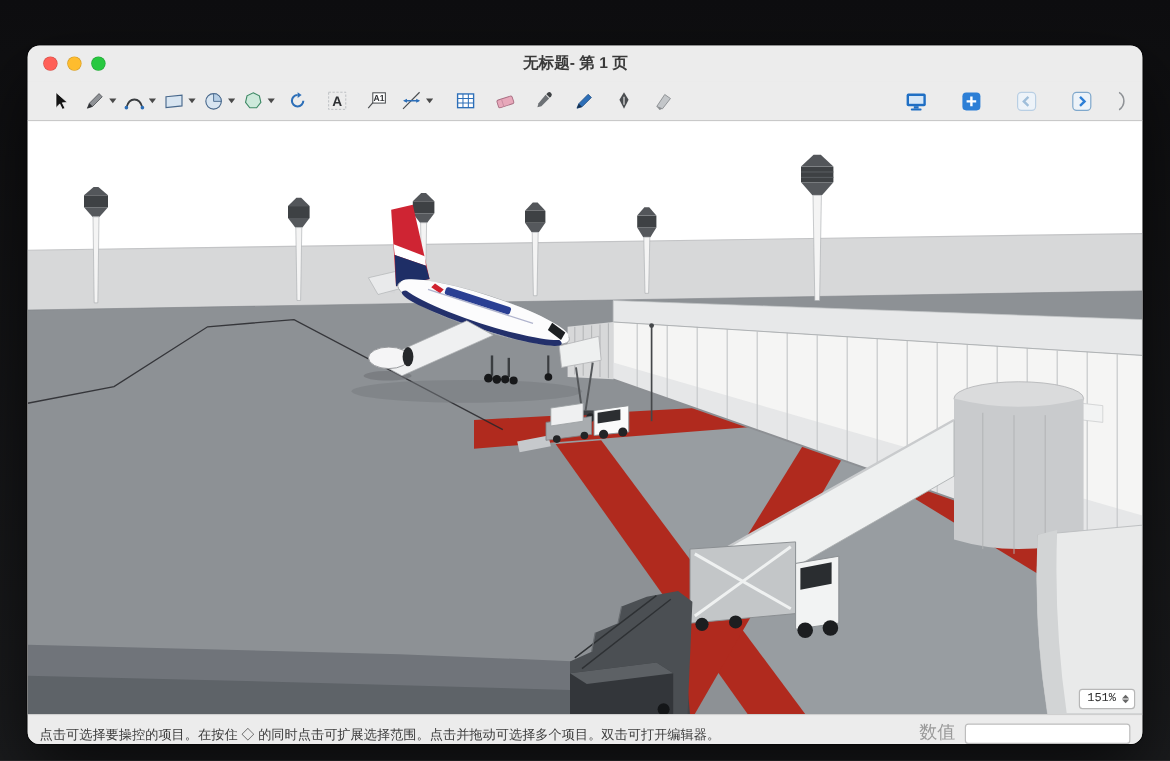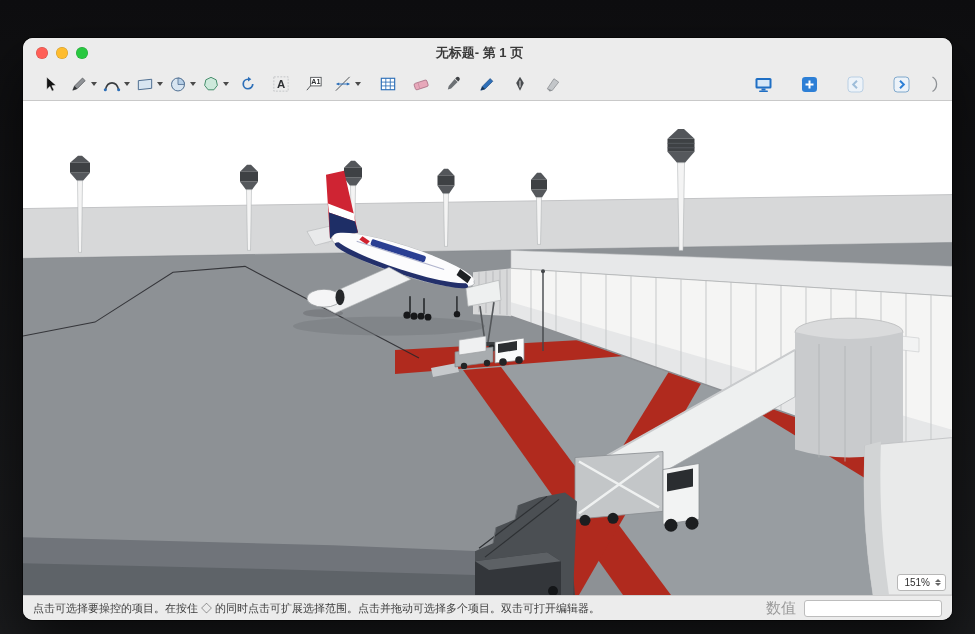--- a/index.html
+++ b/index.html
@@ -24,26 +24,26 @@
          border-top:4px solid #4a4a4a;margin-left:2px;}
   .grp{margin-left:8px}
   .tools-right{margin-left:auto;display:flex;align-items:center;gap:13px;}
   .clip-icon{width:8px;height:20px;overflow:hidden}
   
   .canvas{position:relative;flex:1 1 auto;background:#ffffff;border-top:1px solid #c9c9c9;
           border-bottom:1px solid #cfcfcf;overflow:hidden;}
   svg.scene{position:absolute;left:0;top:0;width:100%;height:100%;}
   .zoom-select{position:absolute;right:6px;bottom:4px;height:15px;background:#fff;border:1px solid #b7b7b7;
                border-radius:3px;display:flex;align-items:center;gap:5px;padding:0 4px 0 6px;
-               font-size:10px;color:#2f2f2f;}
+               font-size:10px;color:#2f2f2f;font-family:Liberation Mono, monospace;}
   .zoom-arrows{display:flex;flex-direction:column;align-items:center;gap:1.5px;}
   .tri-up{width:0;height:0;border-left:3px solid transparent;border-right:3px solid transparent;border-bottom:3.5px solid #666;}
   .tri-down{width:0;height:0;border-left:3px solid transparent;border-right:3px solid transparent;border-top:3.5px solid #666;}
   
-  .statusbar{height:24px;flex:0 0 24px;background:#ececec;display:flex;align-items:center;
+  .statusbar{height:24px;flex:0 0 24px;background:#ececec;display:flex;align-items:flex-end;
              padding:0 10px;gap:8px;}
   .hint{flex:1;font-size:11px;color:#3d3d3d;white-space:nowrap;overflow:hidden;}
   .mlabel{font-size:15px;color:#9a9a9a;}
   .minput{width:128px;height:15px;border:1px solid #bdbdbd;border-radius:3px;background:#fff;
           font-size:10px;padding:0 4px;font-family:"Liberation Sans",sans-serif;}
 </style>
 </head>
 <body>
 
 <div class="stage">

